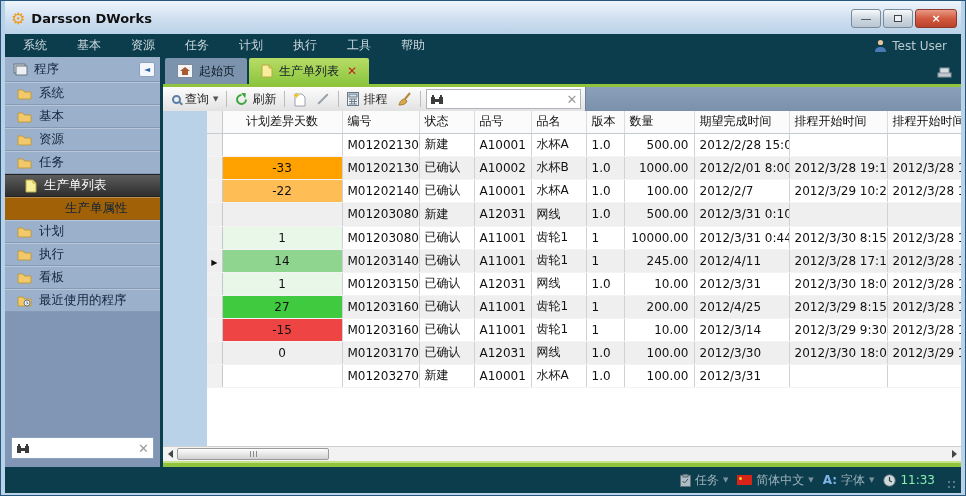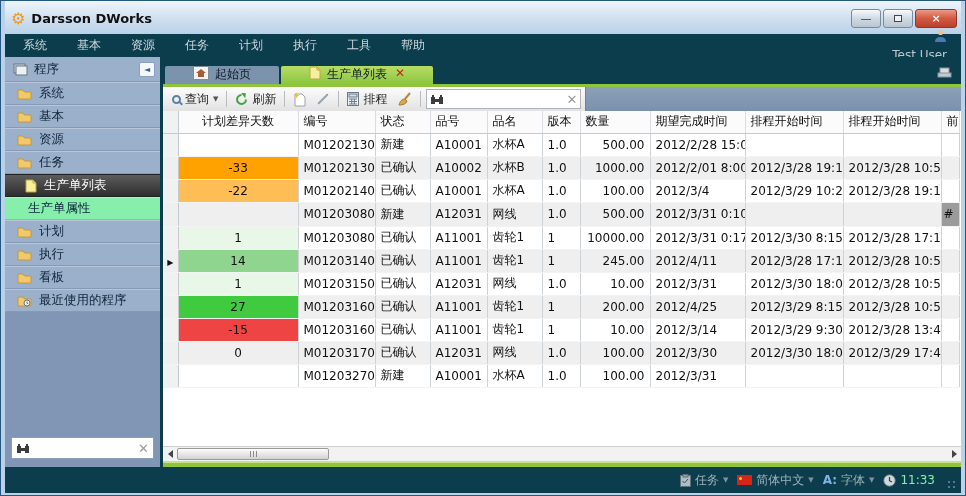--- a/index.html
+++ b/index.html
@@ -12,61 +12,61 @@
   .title-text{font-size:13px;font-weight:600;color:#111;}
   .winbtns{margin-left:auto;display:flex;gap:2px;}
   .wbtn{width:30px;height:19px;border:1px solid #7a8a99;border-radius:3px;
     background:linear-gradient(#f8fafc,#cfd9e2 50%,#b9c6d2);display:flex;align-items:center;justify-content:center;
     font-size:11px;color:#333;line-height:1;}
   .wbtn.close{width:42px;background:linear-gradient(#e89a86,#d35a40 50%,#b8422c);border-color:#8b3a2a;color:#fff;font-weight:bold;}
   .wbtn .rest{width:8px;height:7px;border:1px solid #444;background:#eef2f6;}
   
   .menubar{height:23px;background:#0c3d4d;display:flex;align-items:center;padding:0 14px 0 18px;}
   .menu-item{color:#ccd8dd;font-size:12px;margin-right:30px;cursor:default;}
-  .user-area{margin-left:auto;display:flex;align-items:flex-end;gap:5px;color:#b9c9cf;font-size:12px;flex-direction:column;}
+  .user-area{margin-left:auto;display:flex;align-items:flex-start;gap:5px;color:#b9c9cf;font-size:12px;}
   
   .body{display:flex;height:410px;}
   
   .sidebar{width:158px;background:#8096b4;border-right:3px solid #0c3d4d;display:flex;flex-direction:column;}
   .side-list{background:#9bb0ca;}
   .side-header{height:25px;display:flex;align-items:center;padding:0 5px 0 8px;background:#9bb0ca;border-bottom:1px solid #8298b6;}
   .side-header .lbl{font-size:12.5px;color:#10233a;margin-left:6px;}
   .collapse-btn{margin-left:auto;width:16px;height:15px;background:#f3f6fa;border:1px solid #8aa0bc;border-radius:2px;
     color:#2b5fa0;font-size:8px;display:flex;align-items:center;justify-content:center;}
   .side-item{height:23px;display:flex;align-items:center;padding-left:12px;font-size:12.5px;color:#10233a;
     border-top:1px solid rgba(255,255,255,.28);border-bottom:1px solid rgba(70,90,120,.25);cursor:default;}
   .side-item .txt{margin-left:7px;}
   .side-item.selected{background:linear-gradient(#5c5c5c,#2e2e2e);color:#fff;padding-left:20px;border-color:#222;}
-  .side-item.child{background:#86efac;padding-left:16px;}
+  .side-item.child{background:#a16207;padding-left:53px;}
   .side-search{margin:auto 6px 8px 6px;height:22px;background:#fff;border:1px solid #8aa0bc;display:flex;align-items:center;padding:0 4px;}
   .side-search input{flex:1;border:none;outline:none;font-size:12px;min-width:0;background:transparent;}
   .clear-x{color:#9a9a9a;font-weight:bold;font-size:13px;line-height:1;}
   
   .content{flex:1;display:flex;flex-direction:column;min-width:0;}
   .tabbar{height:30px;background:#0c3d4d;border-bottom:3px solid #8fc43c;display:flex;align-items:flex-end;padding-left:2px;position:relative;}
-  .tab{height:18px;display:flex;padding:0 28px;font-size:12px;color:#0d1a24;margin-right:2px;border-radius:2px 2px 0 0;}
+  .tab{height:26px;display:flex;align-items:center;padding:0 12px;font-size:12px;color:#0d1a24;margin-right:2px;border-radius:2px 2px 0 0;}
   .tab.inactive{background:#7b93ac;}
   .tab.active{background:linear-gradient(#b8dc66,#8cc63f);}
   .tab .ticon{margin-right:6px;display:flex;}
   .tab-close{color:#c42020;font-weight:bold;margin-left:8px;font-size:12px;}
   .tab-menu{position:absolute;right:8px;top:7px;}
   
   .toolbar{height:24px;display:flex;align-items:stretch;background:linear-gradient(#8ba1ba,#7b91ab);}
   .tool-group{display:flex;align-items:center;background:linear-gradient(#fcfcfc,#e2e2e2);padding:0 4px;border-right:1px solid #6d839c;}
   .tbtn{display:flex;align-items:center;gap:4px;font-size:12px;color:#222;padding:0 5px;height:20px;border-radius:2px;}
   .tsep{width:1px;height:16px;background:#bcbcbc;margin:0 3px;}
   .caret{font-size:7px;color:#555;}
   .tool-search{width:155px;height:20px;background:#fff;border:1px solid #aeb4ba;display:flex;align-items:center;padding:0 3px;margin-left:2px;}
   .tool-search input{flex:1;border:none;outline:none;min-width:0;font-size:12px;}
   
   .mag{width:9px;height:9px;border:2px solid #5b80a8;border-radius:50%;position:relative;}
   .mag::after{content:"";position:absolute;width:5px;height:2px;background:#5b80a8;transform:rotate(45deg);right:-4px;bottom:-2px;}
   .slash{width:14px;height:2px;background:#9aa2aa;transform:rotate(-45deg);border-radius:1px;}
   
-  .gridwrap{flex:1;background:#fff;overflow:hidden;position:relative;}
+  .gridwrap{flex:1;background:#fff;overflow:hidden;position:relative;margin-left:44px;}
   table.grid{border-collapse:collapse;table-layout:fixed;width:797px;font-size:12px;color:#111;}
   .grid th{height:22px;background:#fbfbfb;border-right:1px solid #d9dde1;border-bottom:1px solid #c3ccd2;
     font-weight:normal;text-align:left;padding:0 5px;white-space:nowrap;overflow:hidden;}
   .grid th.c{text-align:center;}
   .grid td{height:23px;border-right:1px solid #cdd2d7;border-bottom:1px solid #f3f3f3;padding:0 5px;white-space:nowrap;overflow:hidden;}
   .grid tbody tr:nth-child(even) td{background:#efefef;}
   .grid td.sel,.grid th.sel{background:#f1f1f1;border-right:1px solid #c4c9ce;padding:0;text-align:center;}
   .grid td.diff{text-align:center;}
   .grid td.num{text-align:right;}
   .grid tr.current td.sel::before{content:"▶";font-size:8px;color:#111;}
@@ -360,21 +360,21 @@
             </tr>
               <tr class="" style="">
               <td class="sel"></td>
               <td class="diff" style="background: rgb(255, 190, 85);">-22</td>
               <td>M012021401</td>
               <td>已确认</td>
               <td>A10001</td>
               <td>水杯A</td>
               <td>1.0</td>
               <td class="num">100.00</td>
-              <td>2012/3/4</td>
+              <td>2012/2/7</td>
               <td>2012/3/29 10:20</td>
               <td>2012/3/28 19:10</td>
               <td class="part"><span></span></td>
             </tr>
               <tr class="" style="">
               <td class="sel"></td>
               <td class="diff"></td>
               <td>M012030801</td>
               <td>新建</td>
               <td>A12031</td>
@@ -390,21 +390,21 @@
             </tr>
               <tr class="" style="">
               <td class="sel"></td>
               <td class="diff" style="background: rgb(233, 247, 233);">1</td>
               <td>M012030802</td>
               <td>已确认</td>
               <td>A11001</td>
               <td>齿轮1</td>
               <td>1</td>
               <td class="num">10000.00</td>
-              <td>2012/3/31 0:17</td>
+              <td>2012/3/31 0:44</td>
               <td>2012/3/30 8:15</td>
               <td>2012/3/28 17:13</td>
               <td class="part"><span></span></td>
             </tr>
               <tr class="current" style="">
               <td class="sel"></td>
               <td class="diff" style="background: rgb(143, 212, 143);">14</td>
               <td>M012031402</td>
               <td>已确认</td>
               <td>A11001</td>

